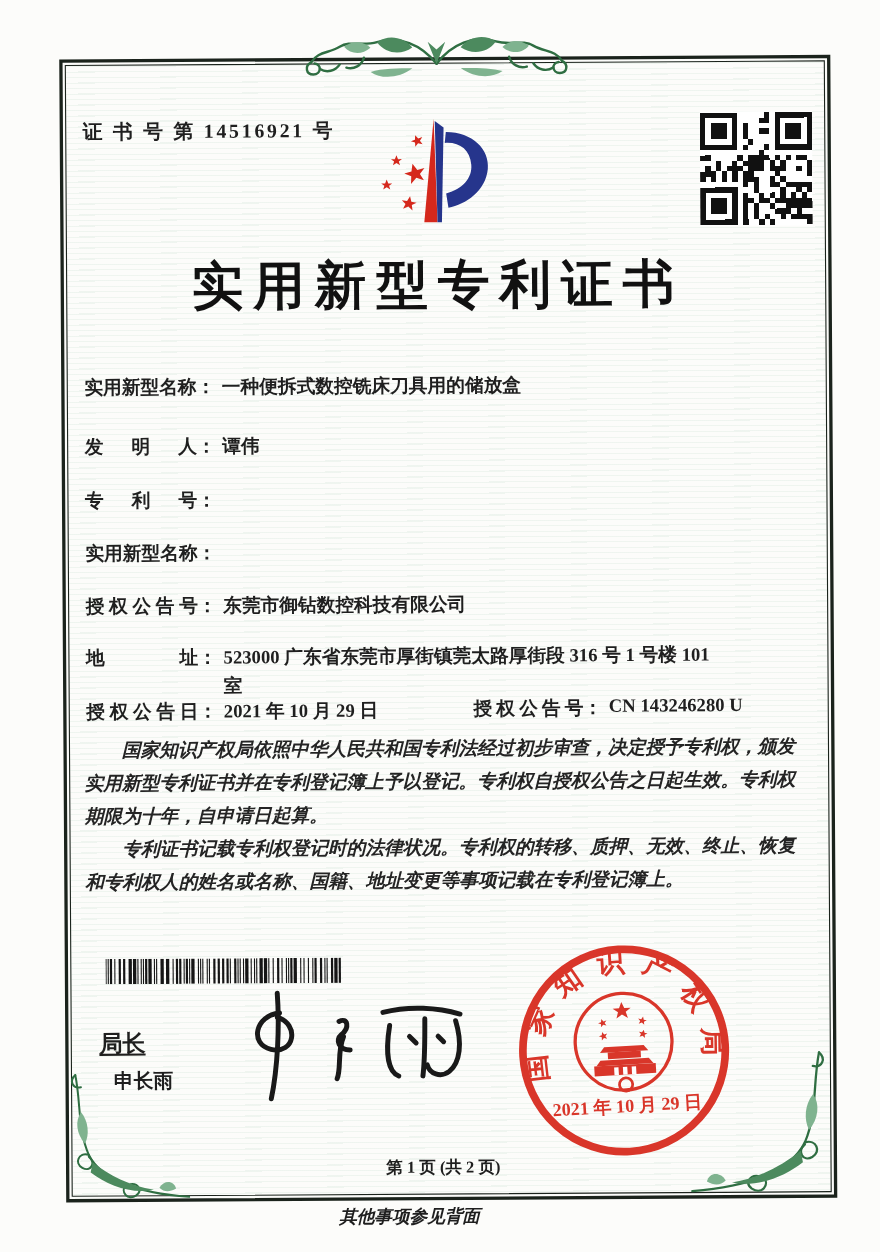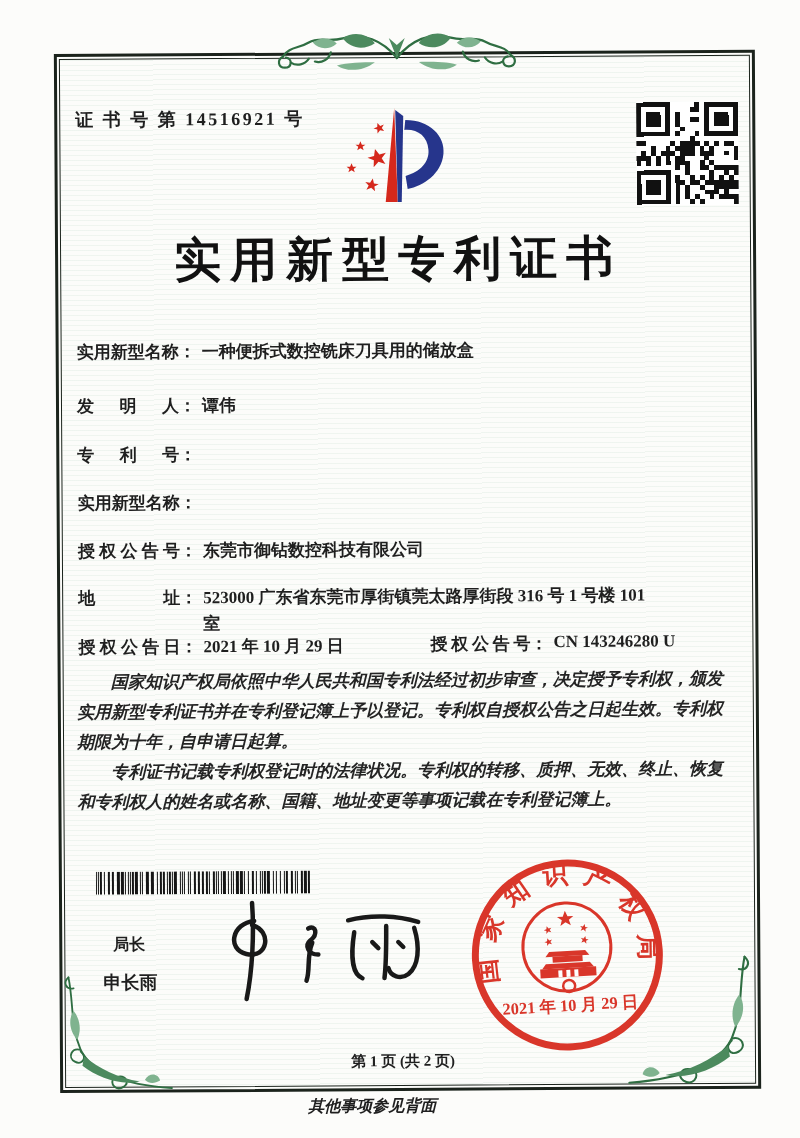--- a/index.html
+++ b/index.html
@@ -40,21 +40,21 @@
   .row-grant2{position:absolute;left:430px;display:flex;font-size:17px;font-weight:600;}
   .row-grant2 .f-label{width:100px;}
   
   .body-text{position:absolute;left:76px;top:666px;width:650px;font-size:17px;
     line-height:30px;font-style:italic;font-weight:600;color:#242424;}
   .body-text p{margin:0;text-indent:2em;}
   
   .barcode{position:absolute;left:94px;top:870px;width:220px;height:23px;
     font-size:0;white-space:nowrap;overflow:hidden;}
   .barcode span{display:inline-block;height:100%;background:#151515;vertical-align:top;}
-  .officer-title{position:absolute;left:111px;top:933px;font-size:16px;font-weight:700;}
+  .officer-title{position:absolute;left:88px;top:933px;font-size:21px;font-weight:700;text-decoration:underline;}
   .officer-name{position:absolute;left:101px;top:969px;font-size:18px;font-weight:700;}
   .signature{position:absolute;left:200px;top:898px;width:230px;height:108px;}
   .signature path{stroke:#191919;stroke-width:4.5;fill:none;
     stroke-linecap:round;stroke-linejoin:round;}
   .seal{position:absolute;left:465px;top:856px;width:200px;height:200px;
     transform:rotate(-3deg);opacity:0.93;}
   .page-no{position:absolute;left:0;top:1052px;width:800px;text-align:center;
     font-size:15px;font-weight:600;}
   .back-note{position:absolute;left:305px;top:1096px;font-size:16px;font-weight:700;
     font-style:italic;}

